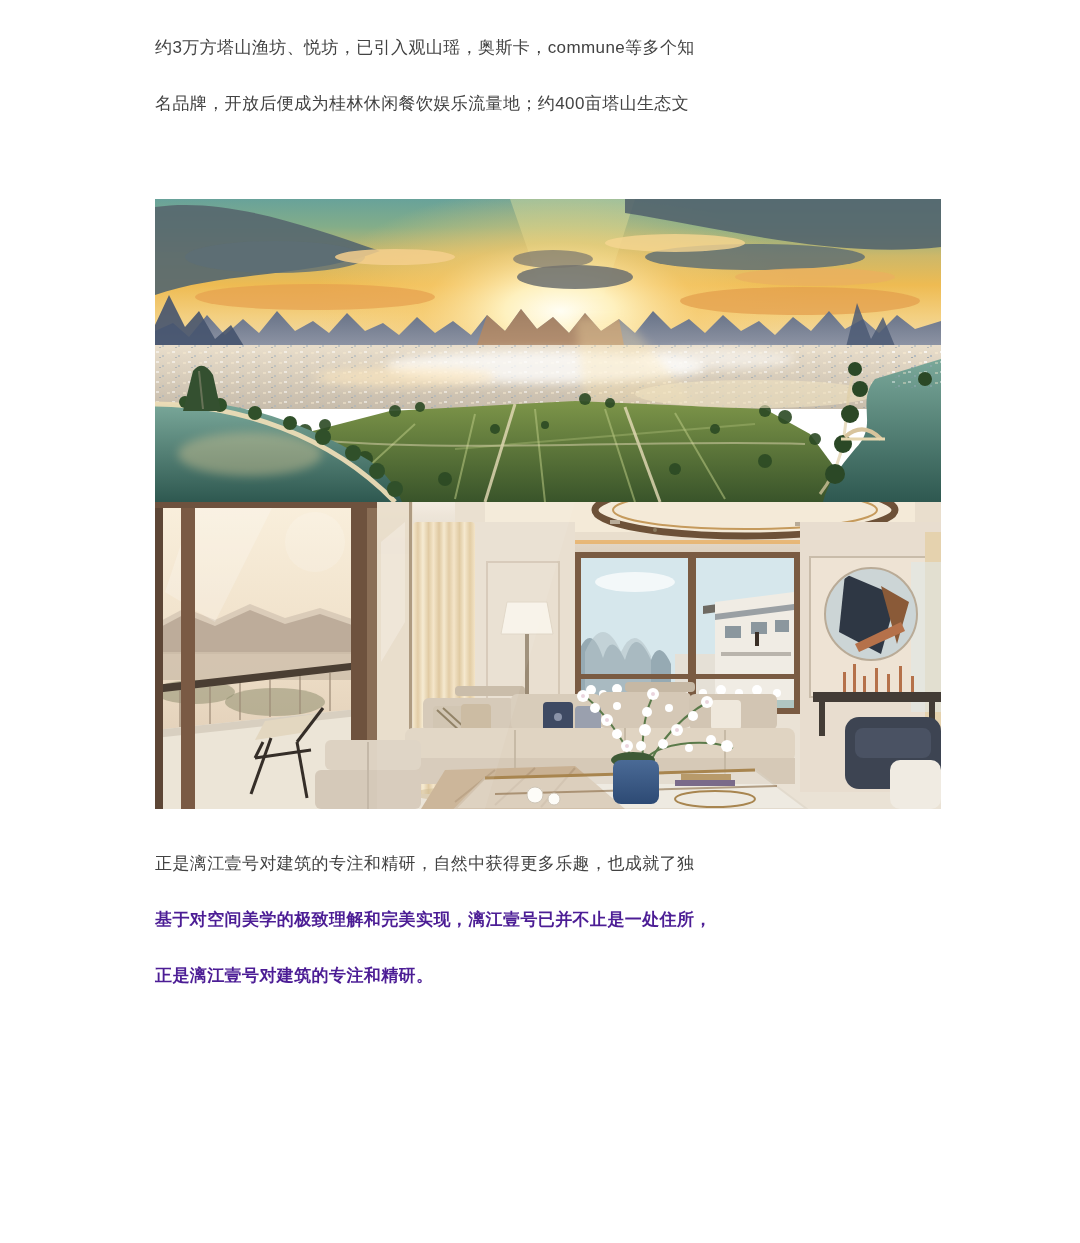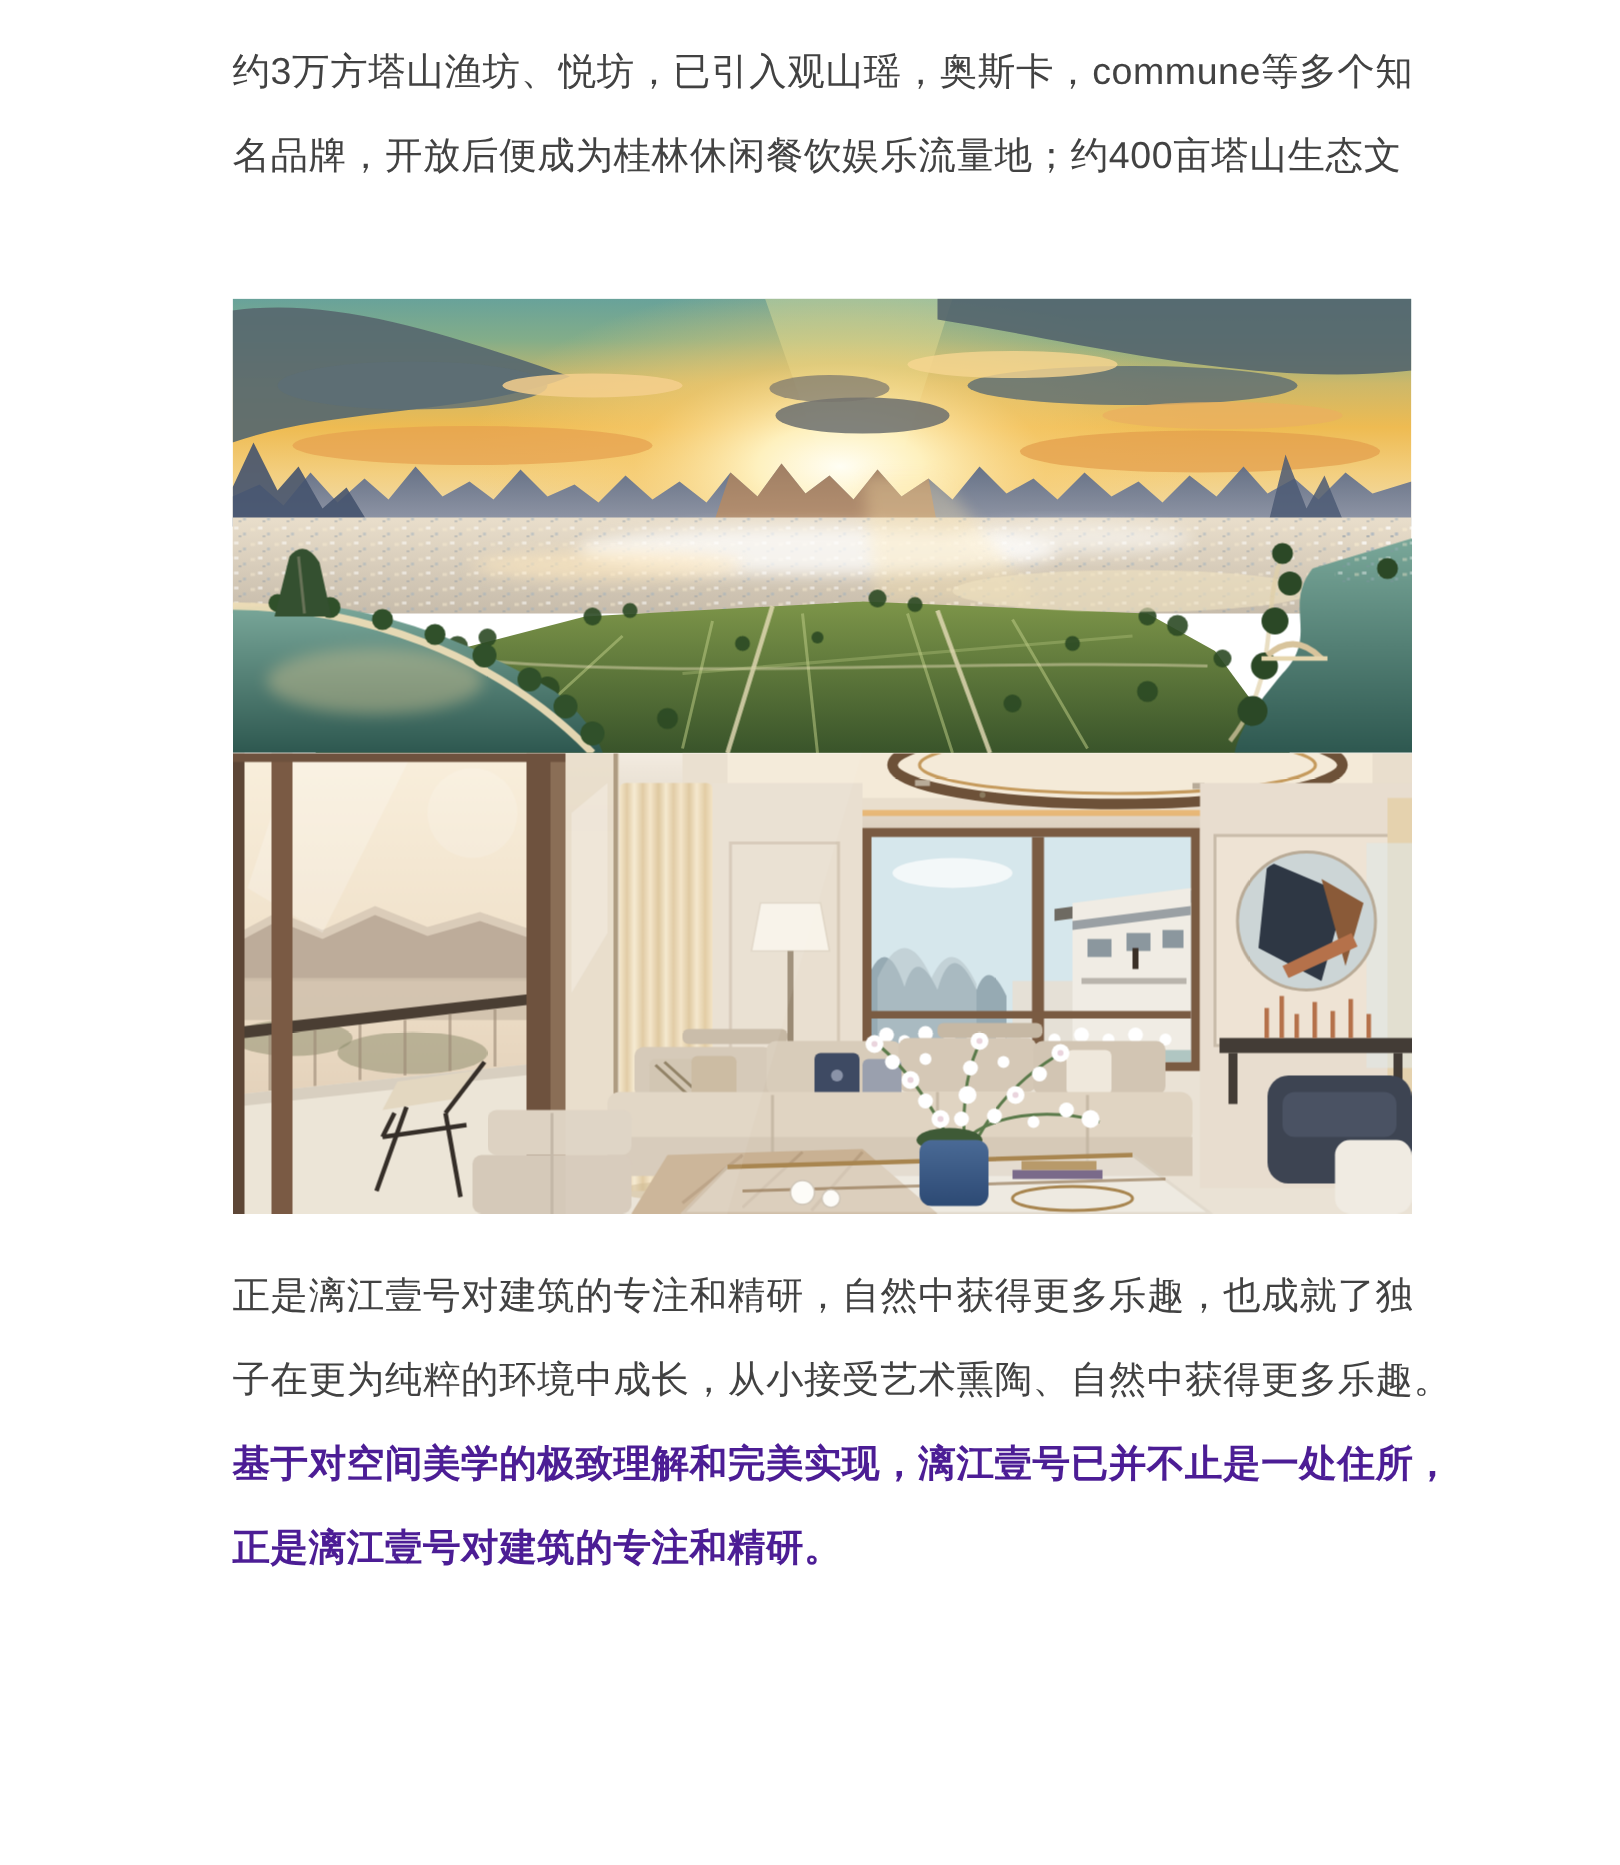--- a/index.html
+++ b/index.html
@@ -11,21 +11,21 @@
     font-family: "Liberation Sans", sans-serif;
   }
   .content {
     width: 786px;
     margin-left: 155px;
     padding-top: 20px;
     padding-bottom: 51px;
   }
   .para {
     margin: 0;
-    font-size: 25px;
+    font-size: 17px;
     letter-spacing: 0.4px;
     color: #424242;
   }
   .line {
     display: block;
     height: 56px;
     line-height: 56px;
     white-space: nowrap;
   }
   .intro-para { margin-bottom: 67px; }
@@ -487,21 +487,20 @@
           </g>
           <rect x="458" y="258" width="46" height="44" rx="8" fill="url(#vase1)"></rect>
         </g>
 
         <polygon points="222,0 420,0 330,307 222,307" fill="#ffffff" opacity="0.07"></polygon>
       </svg>
     </figure>
 
     <p class="para body-para">
       <span class="line">正是漓江壹号对建筑的专注和精研，自然中获得更多乐趣，也成就了独</span>
-      <span class="line">子在更为纯粹的环境中成长，从小接受艺术熏陶、自然中获得更多乐趣。</span>
     </p>
 
     <p class="para emphasis-para">
       <span class="line">基于对空间美学的极致理解和完美实现，漓江壹号已并不止是一处住所，</span>
       <span class="line">正是漓江壹号对建筑的专注和精研。</span>
     </p>
 
   </section>
 </main>
 

